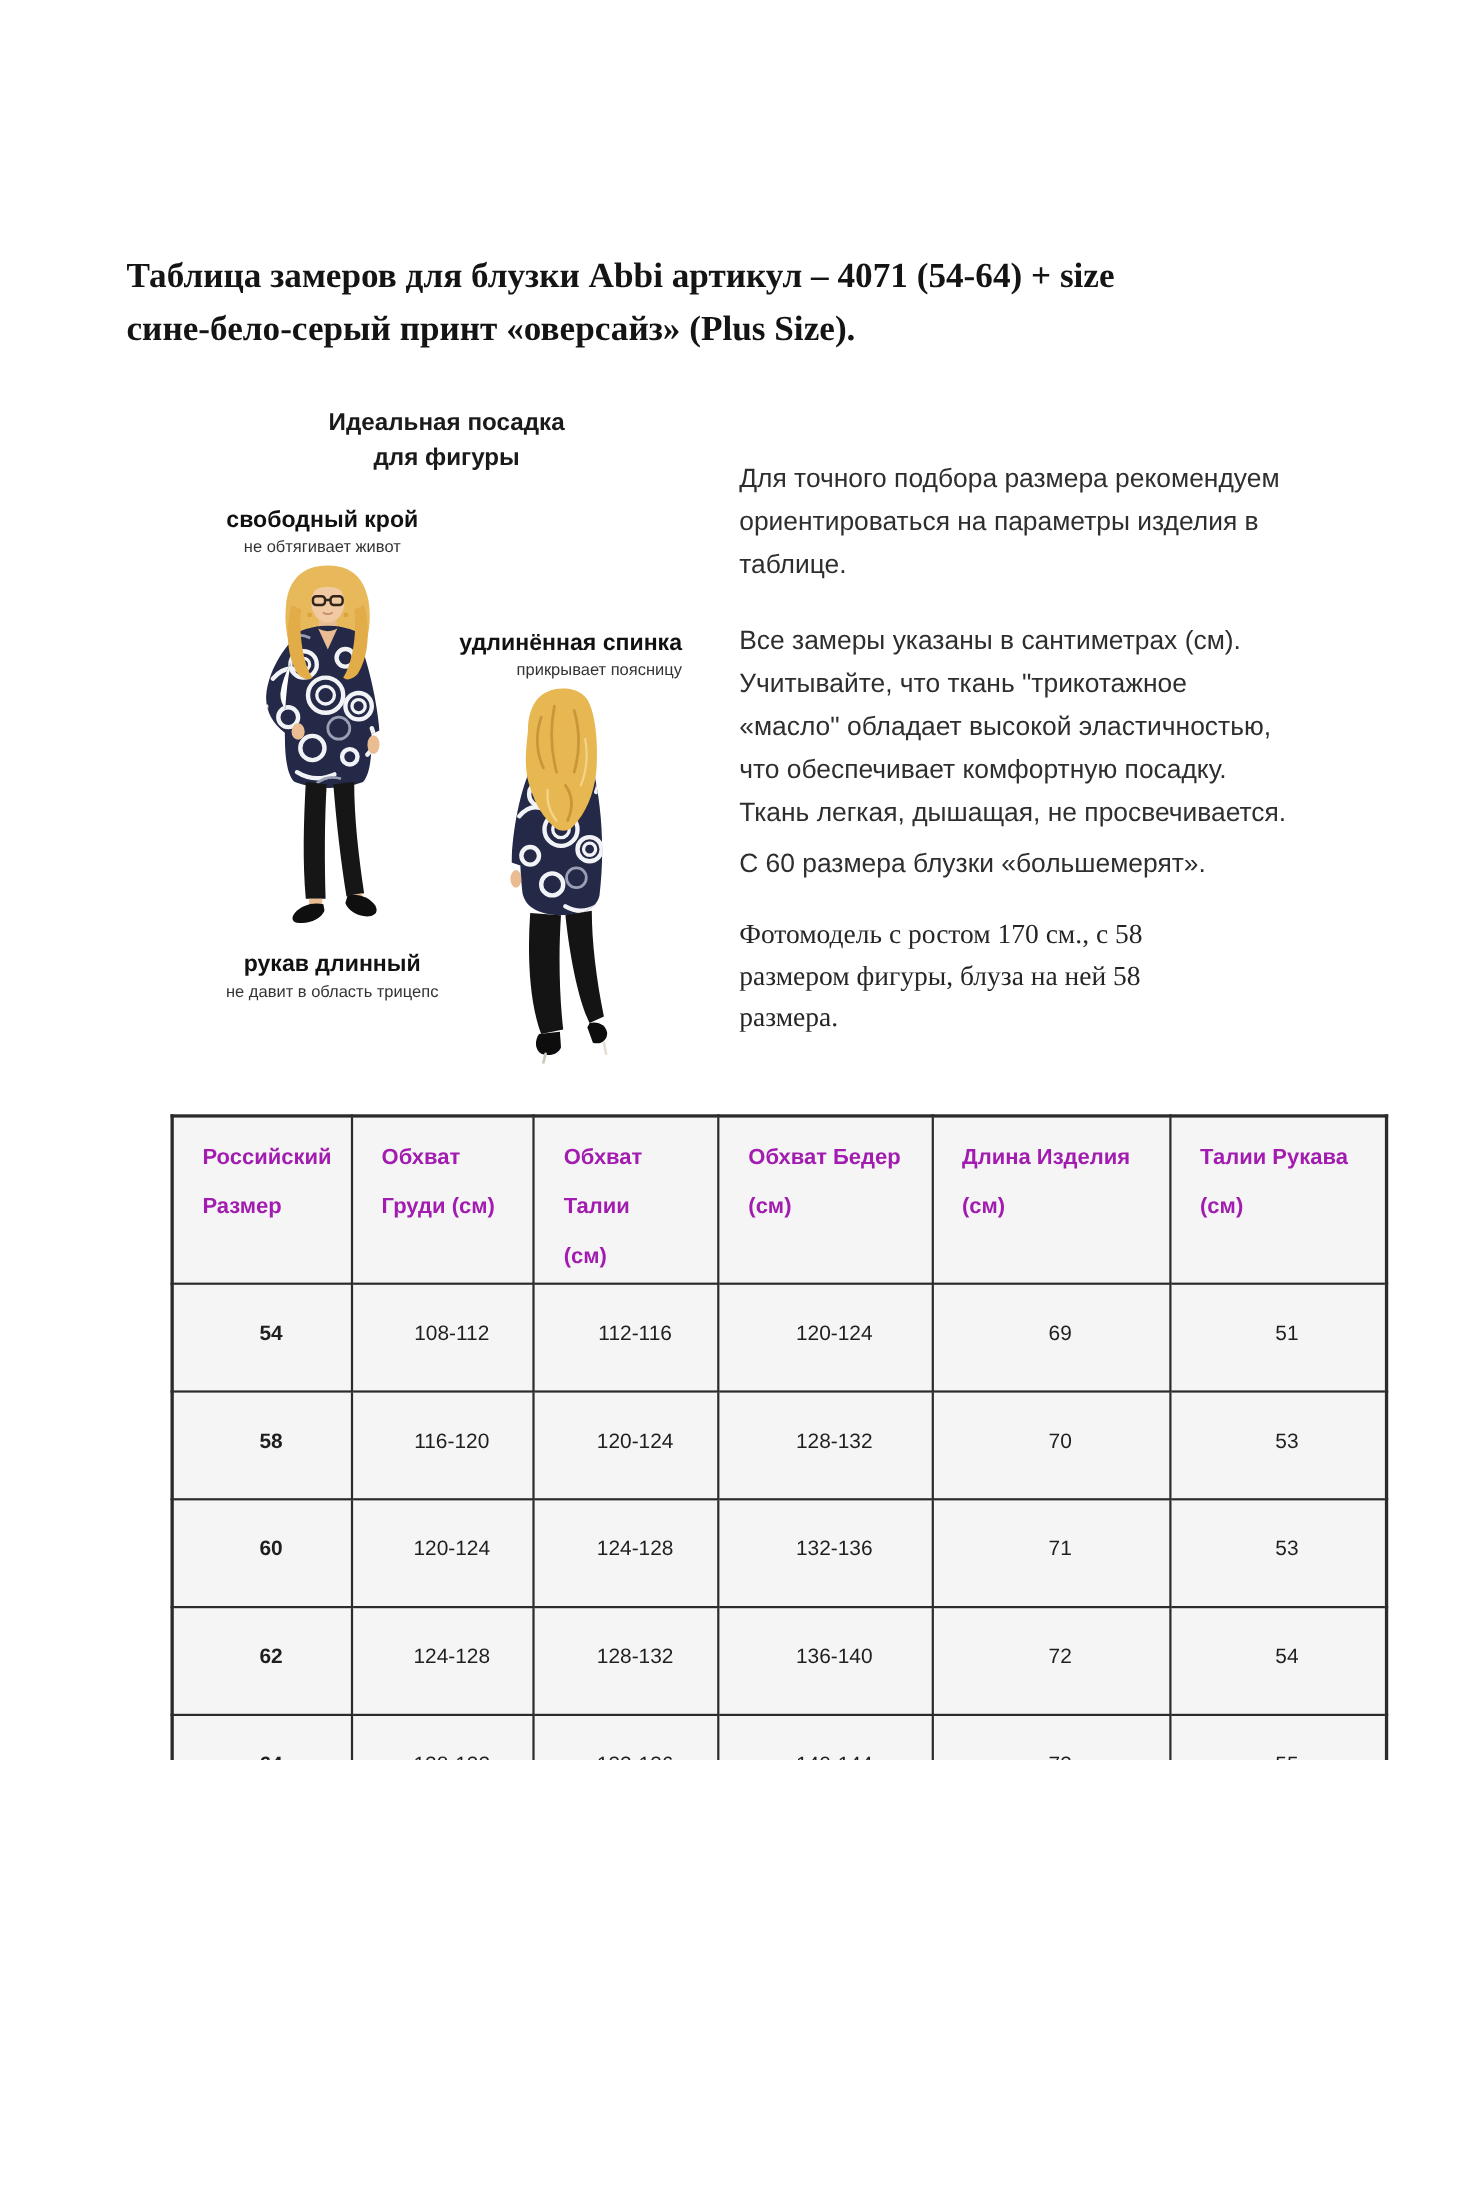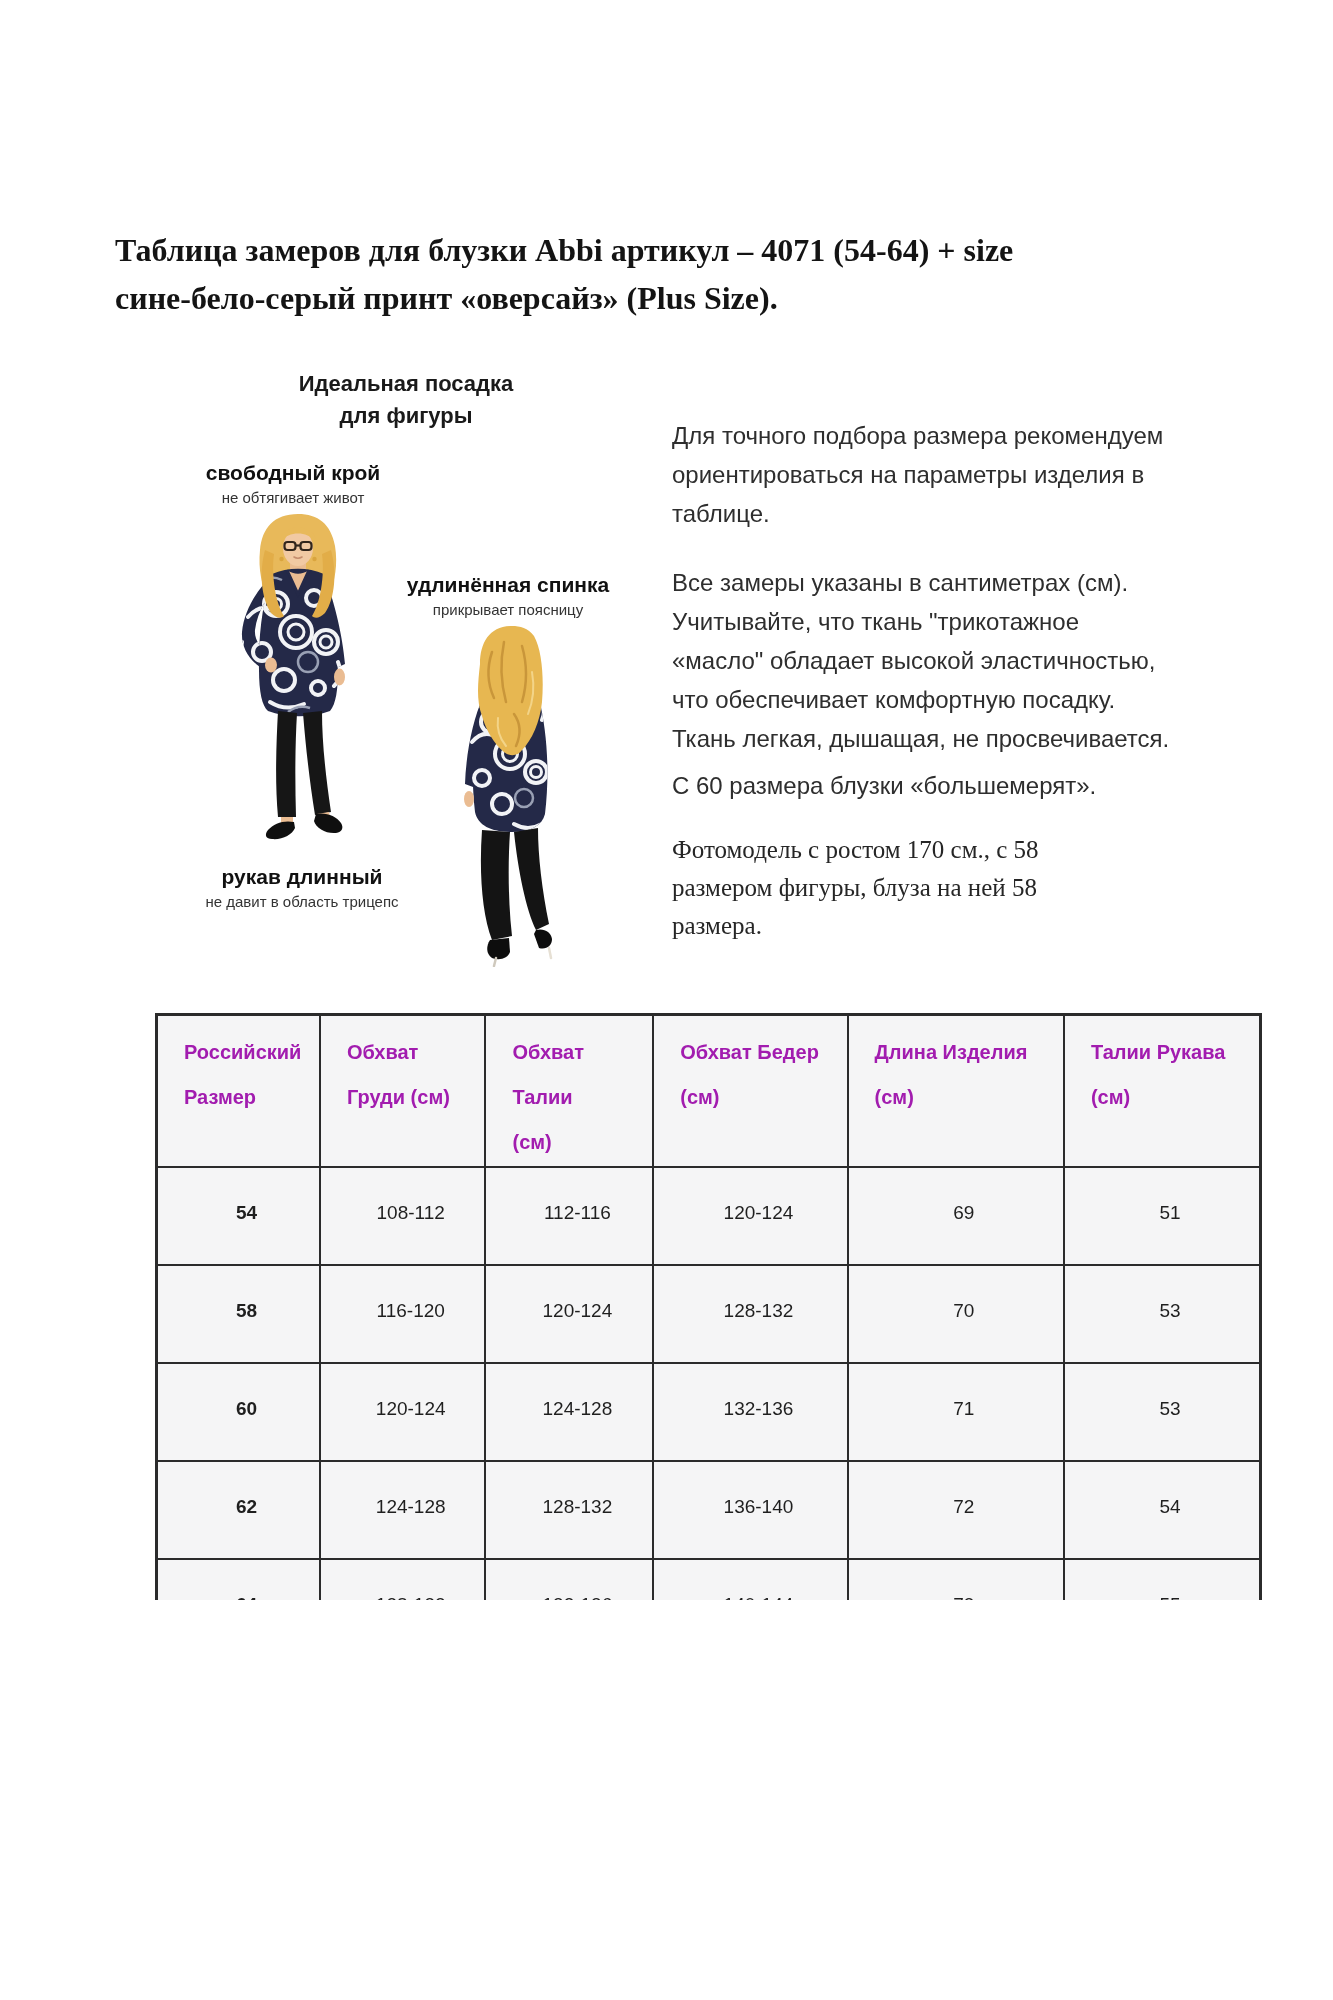--- a/index.html
+++ b/index.html
@@ -16,21 +16,21 @@
   }
   
   .fit-heading{
     position:absolute;left:291px;top:368px;width:230px;text-align:center;
     font-size:22px;line-height:32px;font-weight:bold;color:#1a1a1a;
   }
   .callout{position:absolute;text-align:center;}
   .callout .lbl{font-size:21px;font-weight:bold;color:#111;line-height:26px;}
   .callout .sub{font-size:15px;color:#333;line-height:20px;margin-top:2px;}
   .co-loose{left:183px;top:460px;width:220px;}
-  .co-back{left:396px;top:572px;width:224px;}
+  .co-back{left:396px;top:572px;width:224px;text-align:right;}
   .co-sleeve{left:192px;top:864px;width:220px;}
   .model{position:absolute;}
   .model-front{left:218px;top:512px;width:160px;height:330px;}
   .model-back{left:452px;top:622px;width:120px;height:345px;}
   
   .note{
     position:absolute;left:672px;width:530px;
     font-size:24px;line-height:39px;color:#2e2e2e;margin:0;
   }
   .note-0{top:416px;}

